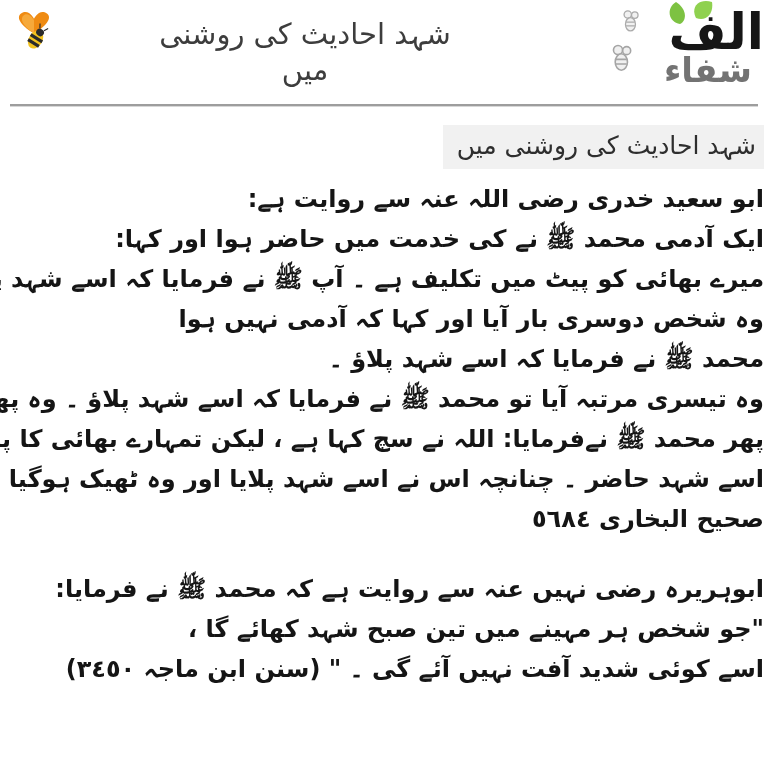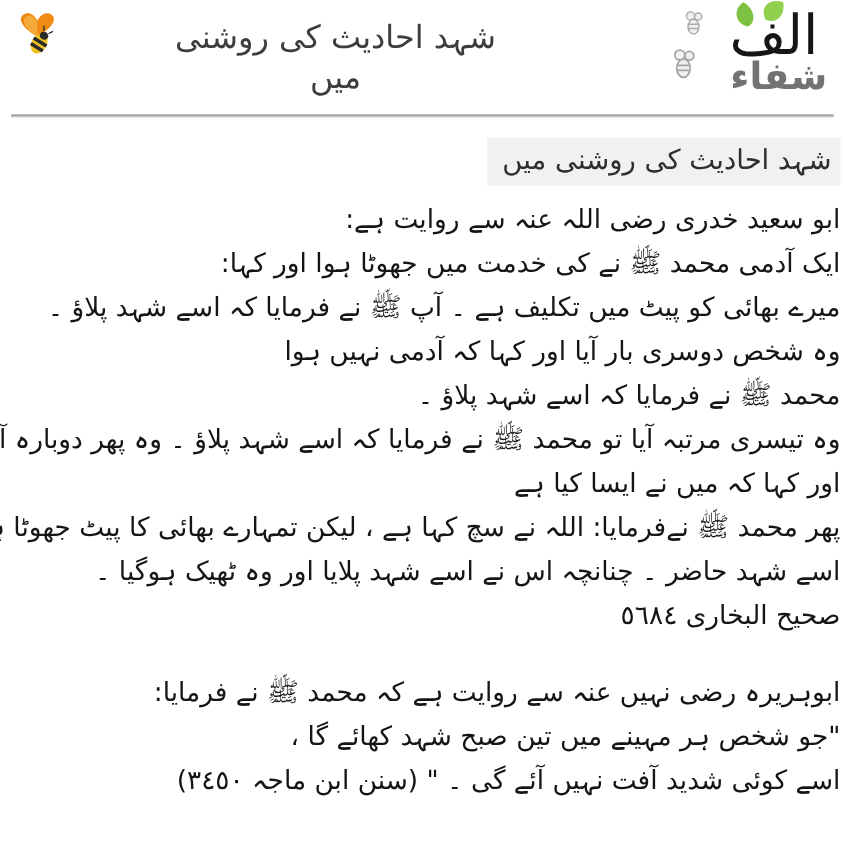--- a/index.html
+++ b/index.html
@@ -24,22 +24,22 @@
     position:absolute;left:600px;top:6px;width:56px;height:80px;
   }
   .mini-bee1{position:absolute;left:18px;top:2px;width:26px;height:26px;opacity:.75;}
   .mini-bee2{position:absolute;left:6px;top:36px;width:32px;height:32px;opacity:.8;}
   .brand{
     position:absolute;right:4px;top:0px;width:112px;height:96px;
     direction:rtl;text-align:left;
   }
   .brand-leaves{position:absolute;right:46px;top:-2px;width:52px;height:30px;}
   .brand-line1{
-    position:absolute;right:20px;top:8px;
-    font-size:50px;font-weight:400;color:#161616;line-height:48px;
+    position:absolute;right:0;top:8px;
+    font-size:50px;font-weight:700;color:#161616;line-height:48px;
     font-family:"DejaVu Sans",sans-serif;letter-spacing:-2px;
   }
   .brand-line2{
     position:absolute;right:12px;top:52px;
     font-size:34px;font-weight:700;color:#737373;line-height:36px;
     letter-spacing:-1px;
   }
   .rule{
     margin:4px 10px 0 10px;border:0;height:0;
     border-top:2px solid #9d9d9d;border-bottom:1px solid #d7d7d7;
@@ -51,20 +51,21 @@
   }
   .section-heading{
     display:inline-block;background:#f1f1f1;color:#2e2e2e;
     font-size:25px;line-height:30px;padding:6px 8px 8px 14px;
     margin:0 0 10px 0;
   }
   .hadith{margin:0;}
   .hadith .line{
     font-size:24px;line-height:40px;color:#151515;
     white-space:nowrap;
+    font-weight:bold;
   }
   .hadith-second{margin-top:30px;}
   .ref{color:#151515;}
 </style>
 </head>
 <body>
 
 <div class="header">
 
   <svg class="bee-color" viewBox="0 0 60 60" aria-hidden="true">
@@ -110,26 +111,25 @@
 </div>
 
 <hr class="rule">
 
 <div class="content">
 
   <div class="section-heading">شہد احادیث کی روشنی میں</div>
 
   <div class="hadith">
     <div class="line">ابو سعید خدری رضی اللہ عنہ سے روایت ہے:</div>
-    <div class="line">ایک آدمی محمد ﷺ نے کی خدمت میں جھوٹا ہوا اور کہا:</div>
+    <div class="line">ایک آدمی محمد ﷺ نے کی خدمت میں حاضر ہوا اور کہا:</div>
     <div class="line">میرے بھائی کو پیٹ میں تکلیف ہے ۔ آپ  ﷺ نے فرمایا کہ اسے شہد پلاؤ ۔</div>
     <div class="line">وہ شخص دوسری بار آیا اور کہا کہ آدمی نہیں ہوا</div>
     <div class="line">محمد ﷺ نے فرمایا کہ اسے شہد پلاؤ ۔</div>
     <div class="line">وہ تیسری مرتبہ آیا تو  محمد ﷺ نے فرمایا کہ اسے شہد پلاؤ ۔ وہ پھر دوبارہ آیا</div>
-    <div class="line">اور کہا کہ میں نے ایسا کیا ہے</div>
     <div class="line">پھر  محمد ﷺ نےفرمایا: اللہ نے سچ کہا ہے ، لیکن تمہارے بھائی کا پیٹ جھوٹا ہے</div>
     <div class="line">اسے شہد حاضر ۔ چنانچہ اس نے اسے شہد پلایا اور وہ ٹھیک ہوگیا ۔</div>
     <div class="line ref">صحیح البخاری ٥٦٨٤</div>
   </div>
 
   <div class="hadith hadith-second">
     <div class="line">ابوہریرہ رضی نہیں عنہ سے روایت ہے کہ  محمد ﷺ نے فرمایا:</div>
     <div class="line">"جو شخص ہر مہینے میں تین صبح شہد کھائے گا ،</div>
     <div class="line ref">اسے کوئی شدید آفت نہیں آئے گی ۔ " (سنن ابن ماجہ  ٣٤٥٠)</div>
   </div>

